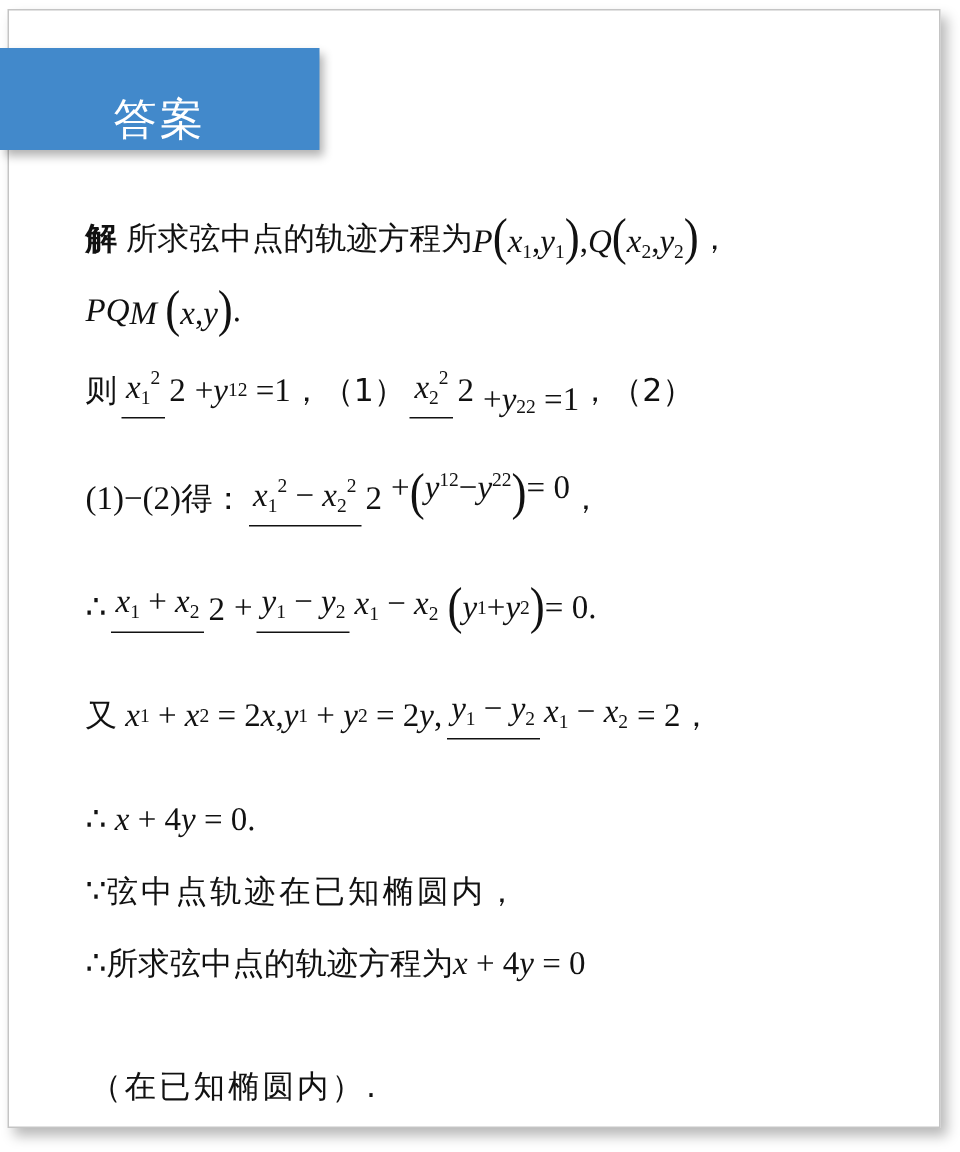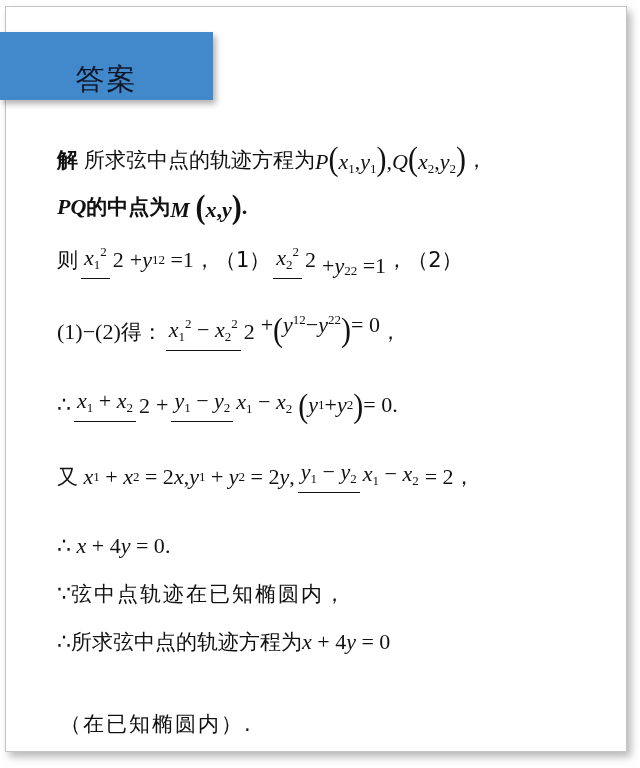--- a/index.html
+++ b/index.html
@@ -1,19 +1,19 @@
 <!DOCTYPE html>
 <html><head>
 <meta charset="utf-8">
 <style>
   html, body { margin:0; padding:0; background:#ffffff; }
   body { width:640px; height:768px; position:relative; overflow:hidden; font-family:"DejaVu Serif","Liberation Serif",serif; color:#111; }
   .card { position:absolute; left:5px; top:6px; width:620px; height:744px; background:#fff; border:1px solid #c4c4c4; box-shadow:4px 5px 8px rgba(0,0,0,0.28); }
   .banner { position:absolute; left:0; top:32px; width:213px; height:68px; background:#4289cb; box-shadow:3px 4px 6px rgba(0,0,0,0.3); display:flex; align-items:center; justify-content:center; }
-  .banner span { color:#0f172a; font-family:"DejaVu Sans","Liberation Sans",sans-serif; font-size:29px; letter-spacing:2px;margin-top:28px; }
+  .banner span { color:#ffffff; font-family:"DejaVu Sans","Liberation Sans",sans-serif; font-size:29px; letter-spacing:2px;margin-top:28px; }
   .line { position:absolute; left:57px; font-size:21px; white-space:nowrap; display:flex; align-items:center; }
   .cjk { font-family:"DejaVu Sans","Liberation Sans",sans-serif; font-size:21px; }
   .bold { font-weight:bold; }
   i.v { font-family:"Liberation Serif","DejaVu Serif",serif; font-style:italic; font-size:22px; }
   .m { font-family:"Liberation Serif","DejaVu Serif",serif; font-size:22px; }
   sub { font-size:13px; vertical-align:-4px; font-style:normal; }
   sup { font-size:13px; vertical-align:9px; }
   .frac { display:inline-flex; flex-direction:row; align-items:center; vertical-align:middle; margin:0 3px; }
   .frac .num { border-bottom:1.3px solid #111; padding:0 3px 1px; line-height:24px; }
   .frac .den { padding:1px 3px 0; line-height:24px; }
@@ -30,23 +30,22 @@
 </div>
 
 <div class="line" style="top:142px;">
   <span class="cjk bold">解</span>
   <span class="sp"></span>
   <span class="cjk">所求弦中点的轨迹方程为</span>
   <span class="m"><i class="v">P</i><span class="big">(</span><i class="v">x</i><sub>1</sub>,<i class="v">y</i><sub>1</sub><span class="big">)</span>,<i class="v">Q</i><span class="big">(</span><i class="v">x</i><sub>2</sub>,<i class="v">y</i><sub>2</sub><span class="big">)</span></span>
   <span class="cjk">，</span>
 </div>
 
-<div class="line" style="top:190px;font-weight:bold;">
+<div class="line" style="top:190px;">
   <i class="v">PQ</i>
-  <span class="cjk">的中点为</span>
   <span class="m"><i class="v">M</i> <span class="big">(</span><i class="v">x</i>,<i class="v">y</i><span class="big">)</span></span>
   <span class="m">.</span>
 </div>
 
 <div class="line" style="top:240px;">
   <span class="cjk">则</span>
   <span class="m" style="display:inline-flex;align-items:center;">
     <span class="frac">
         <span class="num"><i class="v">x</i><sub>1</sub><sup>2</sup></span>
         <span class="den">2</span>

